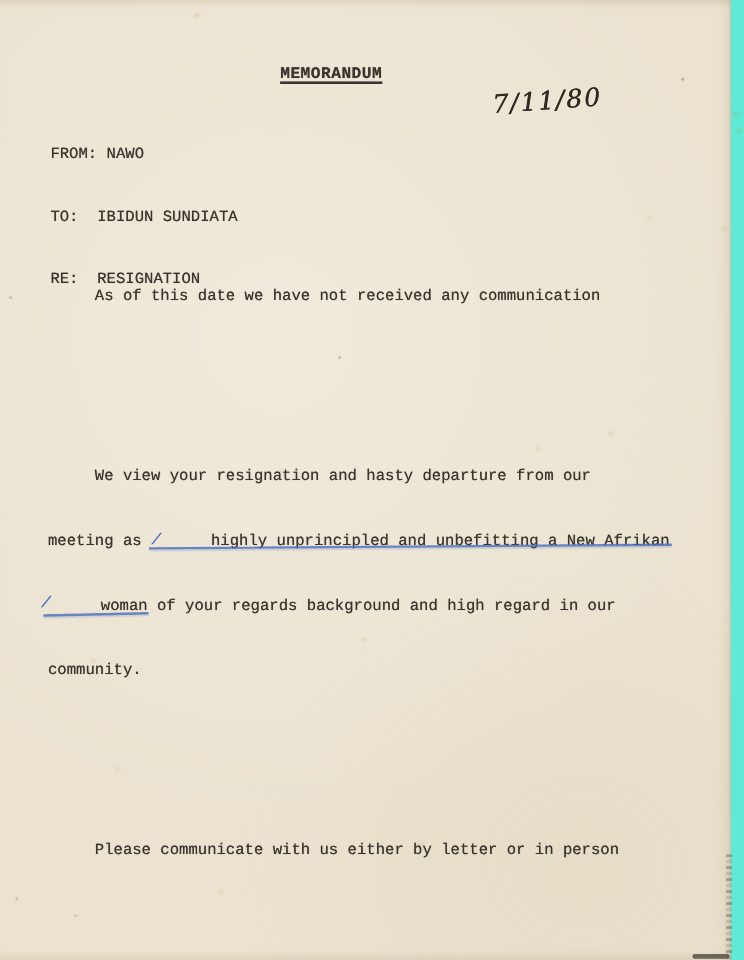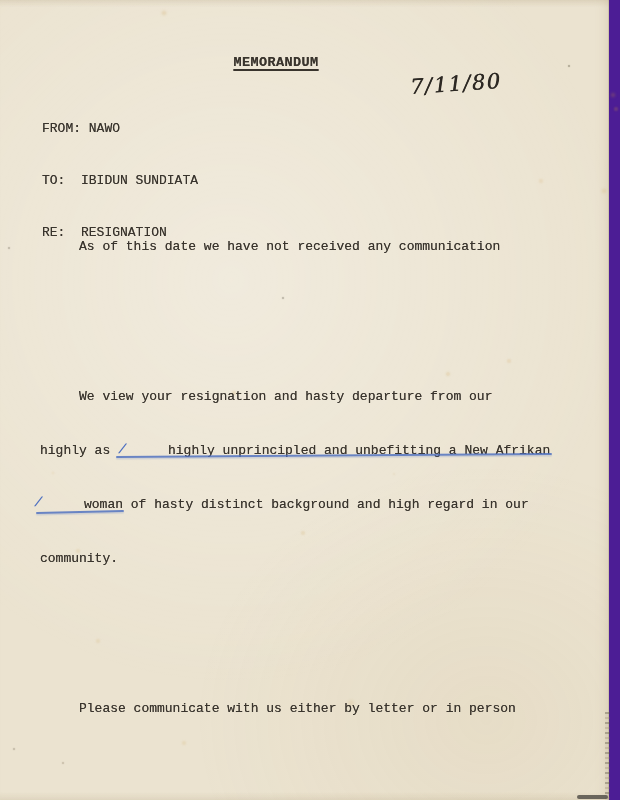--- a/index.html
+++ b/index.html
@@ -1,21 +1,21 @@
 <!DOCTYPE html>
 <html><head>
 <meta charset="utf-8">
 <style>
   html,body{margin:0;padding:0;}
   body{
     width:620px;height:800px;overflow:hidden;
     background:#f1ece0;
     font-family:"Liberation Mono",monospace;
   }
-  .scan{position:relative;width:620px;height:800px;background:#4c1d95;}
+  .scan{position:relative;width:620px;height:800px;background:#5eead4;}
   .paper{
     position:absolute;left:0;top:0;width:608px;height:800px;
     background:
       radial-gradient(90% 70% at 38% 35%, rgba(255,255,255,.28), rgba(255,255,255,0) 72%),
       linear-gradient(to bottom, rgba(160,140,100,.16), rgba(160,140,100,0) 7px),
       linear-gradient(to top, rgba(160,140,100,.12), rgba(160,140,100,0) 8px),
       radial-gradient(60% 40% at 80% 90%, rgba(190,165,120,.10), rgba(190,165,120,0) 80%),
       #ebe3d0;
     border-right:1px solid rgba(150,133,100,.35);
     box-shadow: inset -6px 0 14px -8px rgba(160,140,100,.35);
@@ -108,22 +108,22 @@
       <div class="bline">RE:  RESIGNATION</div>
     </div>
 
     <div class="body-block typed">
       <p class="para">
         <span class="bline">     As of this date we have not received any communication</span>
       </p>
 
       <p class="para">
         <span class="bline">     We view your resignation and hasty departure from our</span>
-        <span class="bline"><span>highly as </span><span class="pen-mark">/</span><span class="pen-underline u-main">highly unprincipled and unbefitting a New Afrikan</span></span>
-        <span class="bline"><span class="pen-mark before-woman">/</span><span class="pen-underline u-woman">woman</span><span> of hasty distinct background and high regard in our</span></span>
+        <span class="bline"><span>meeting as </span><span class="pen-mark">/</span><span class="pen-underline u-main">highly unprincipled and unbefitting a New Afrikan</span></span>
+        <span class="bline"><span class="pen-mark before-woman">/</span><span class="pen-underline u-woman">woman</span><span> of your regards background and high regard in our</span></span>
         <span class="bline">community.</span>
       </p>
 
       <p class="para">
         <span class="bline">     Please communicate with us either by letter or in person</span>
         
         
         
       </p>
     </div>

